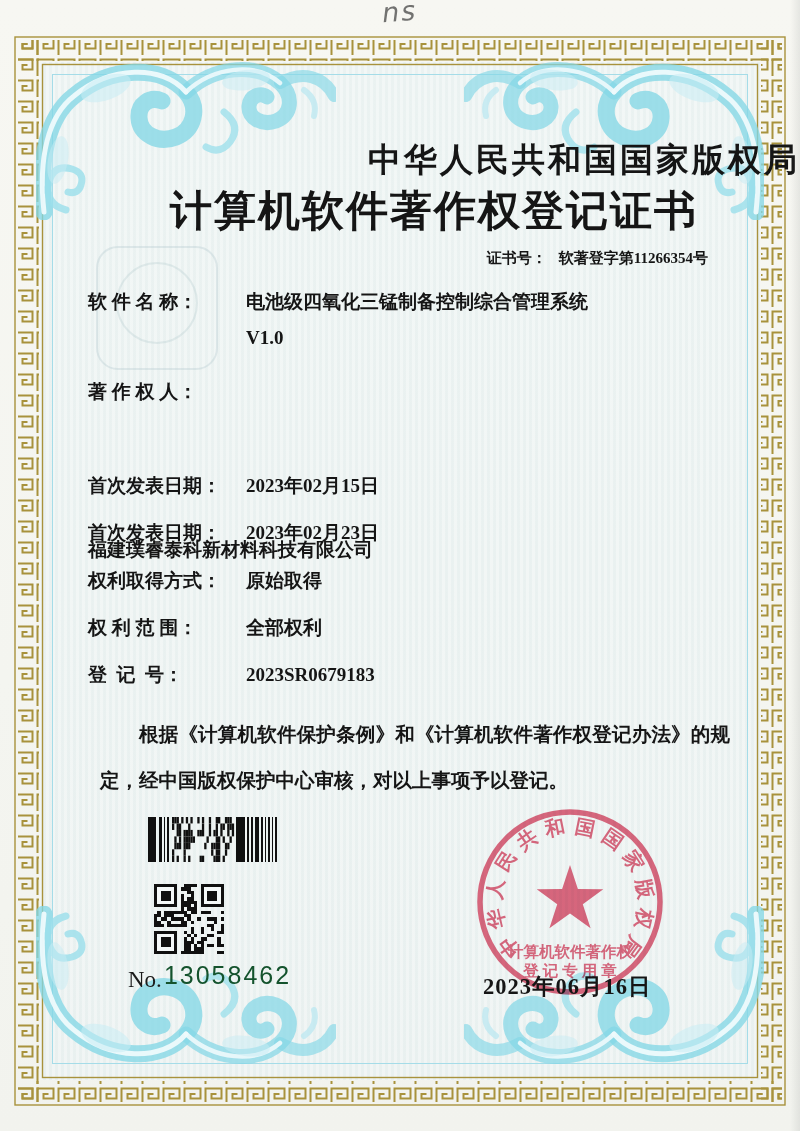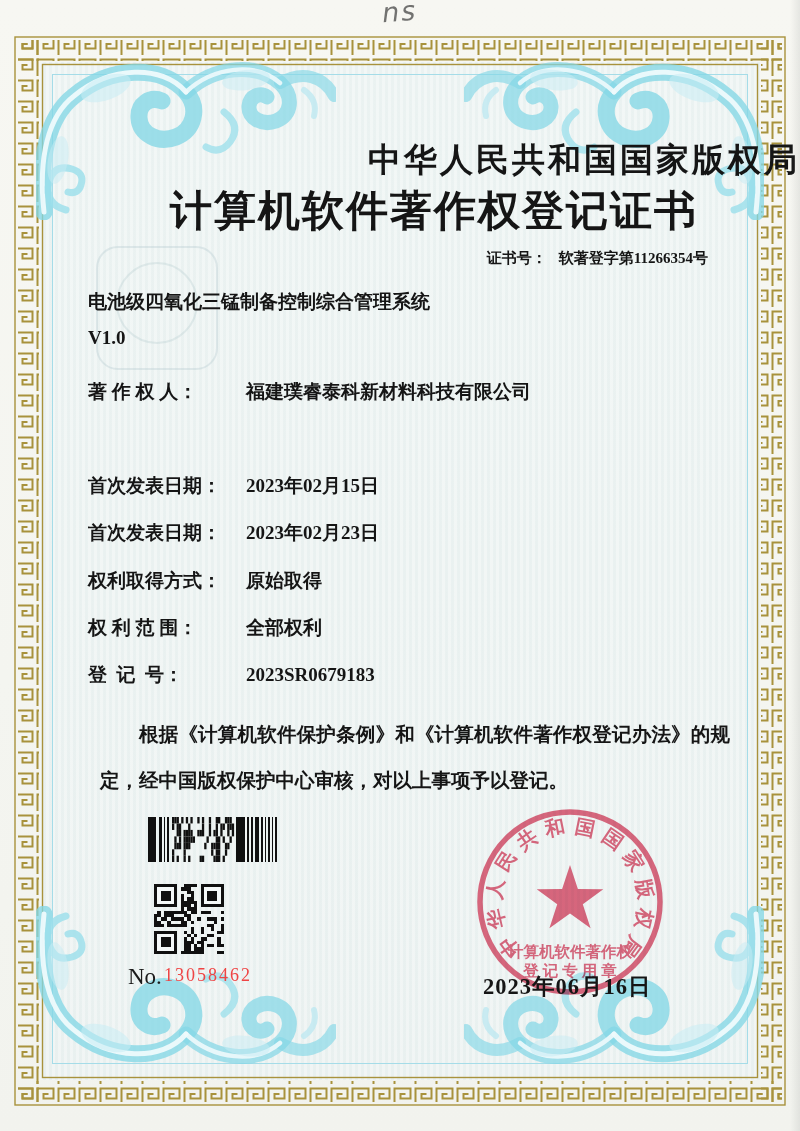--- a/index.html
+++ b/index.html
@@ -46,33 +46,33 @@
     font-size:42px;font-weight:900;letter-spacing:2px;padding-left:34px;
   }
   .certno{
     position:absolute;right:92px;top:249px;font-size:15px;font-weight:700;
     display:flex;gap:12px;
   }
   .row{position:absolute;left:88px;width:650px;display:flex;font-size:19px;font-weight:700;}
   .flabel{flex:0 0 158px;white-space:pre;}
   .fvalue{flex:1;line-height:36px;}
   .row{line-height:36px;}
-  .r1{top:284px;} .r2{top:374px;} .r3{top:468px;} .r4{top:515px;}
+  .r1{top:284px;} .r2{top:374px;flex-direction:column;} .r3{top:468px;} .r4{top:515px;}
   .r5{top:563px;} .r6{top:610px;} .r7{top:657px;}
   .statement{
     position:absolute;left:88px;top:700px;width:630px;margin:12px;
     font-size:19.5px;font-weight:700;line-height:46px;text-indent:2em;text-align:justify;
   }
   .barcode{position:absolute;left:148px;top:817px;width:129px;height:45px;}
   .qrcode{position:absolute;left:154px;top:884px;width:70px;height:70px;}
   .serial{position:absolute;left:128px;top:964px;display:flex;align-items:baseline;gap:2px;}
   .serial-prefix{font-size:23px;color:#1b1b1b;}
   .serial-number{
-    font-family:Liberation Serif, serif;
-    font-size:18px;color:#ef4444;letter-spacing:2px;transform:translateY(-3px);
+    font-family:Liberation Sans, sans-serif;
+    font-size:25px;color:#14532d;letter-spacing:2px;transform:translateY(-3px);
   }
   .stamp{position:absolute;left:472px;top:804px;width:196px;height:196px;
     opacity:.9;mix-blend-mode:multiply;}
   .issue-date{position:absolute;left:483px;top:971px;font-size:22.5px;font-weight:700;letter-spacing:1px;}
   .edge-shade{position:absolute;right:0;top:0;width:10px;height:100%;
     background:linear-gradient(90deg,rgba(0,0,0,0),rgba(120,125,125,.14));}
 </style>
 </head>
 <body>
 
@@ -129,20 +129,21 @@
 
 <div class="title-authority">中华人民共和国国家版权局</div>
 <div class="title-cert">计算机软件著作权登记证书</div>
 
 <div class="certno">
   <span>证书号：</span>
   <span>软著登字第11266354号</span>
 </div>
 
 <div class="row r1">
+  <span class="flabel">软 件 名 称：</span>
   <span class="fvalue">
     <span style="display:block">电池级四氧化三锰制备控制综合管理系统</span>
     <span style="display:block">V1.0</span>
   </span>
 </div>
 <div class="row r2">
   <span class="flabel">著 作 权 人：</span>
   <span class="fvalue">福建璞睿泰科新材料科技有限公司</span>
 </div>
 <div class="row r3">

